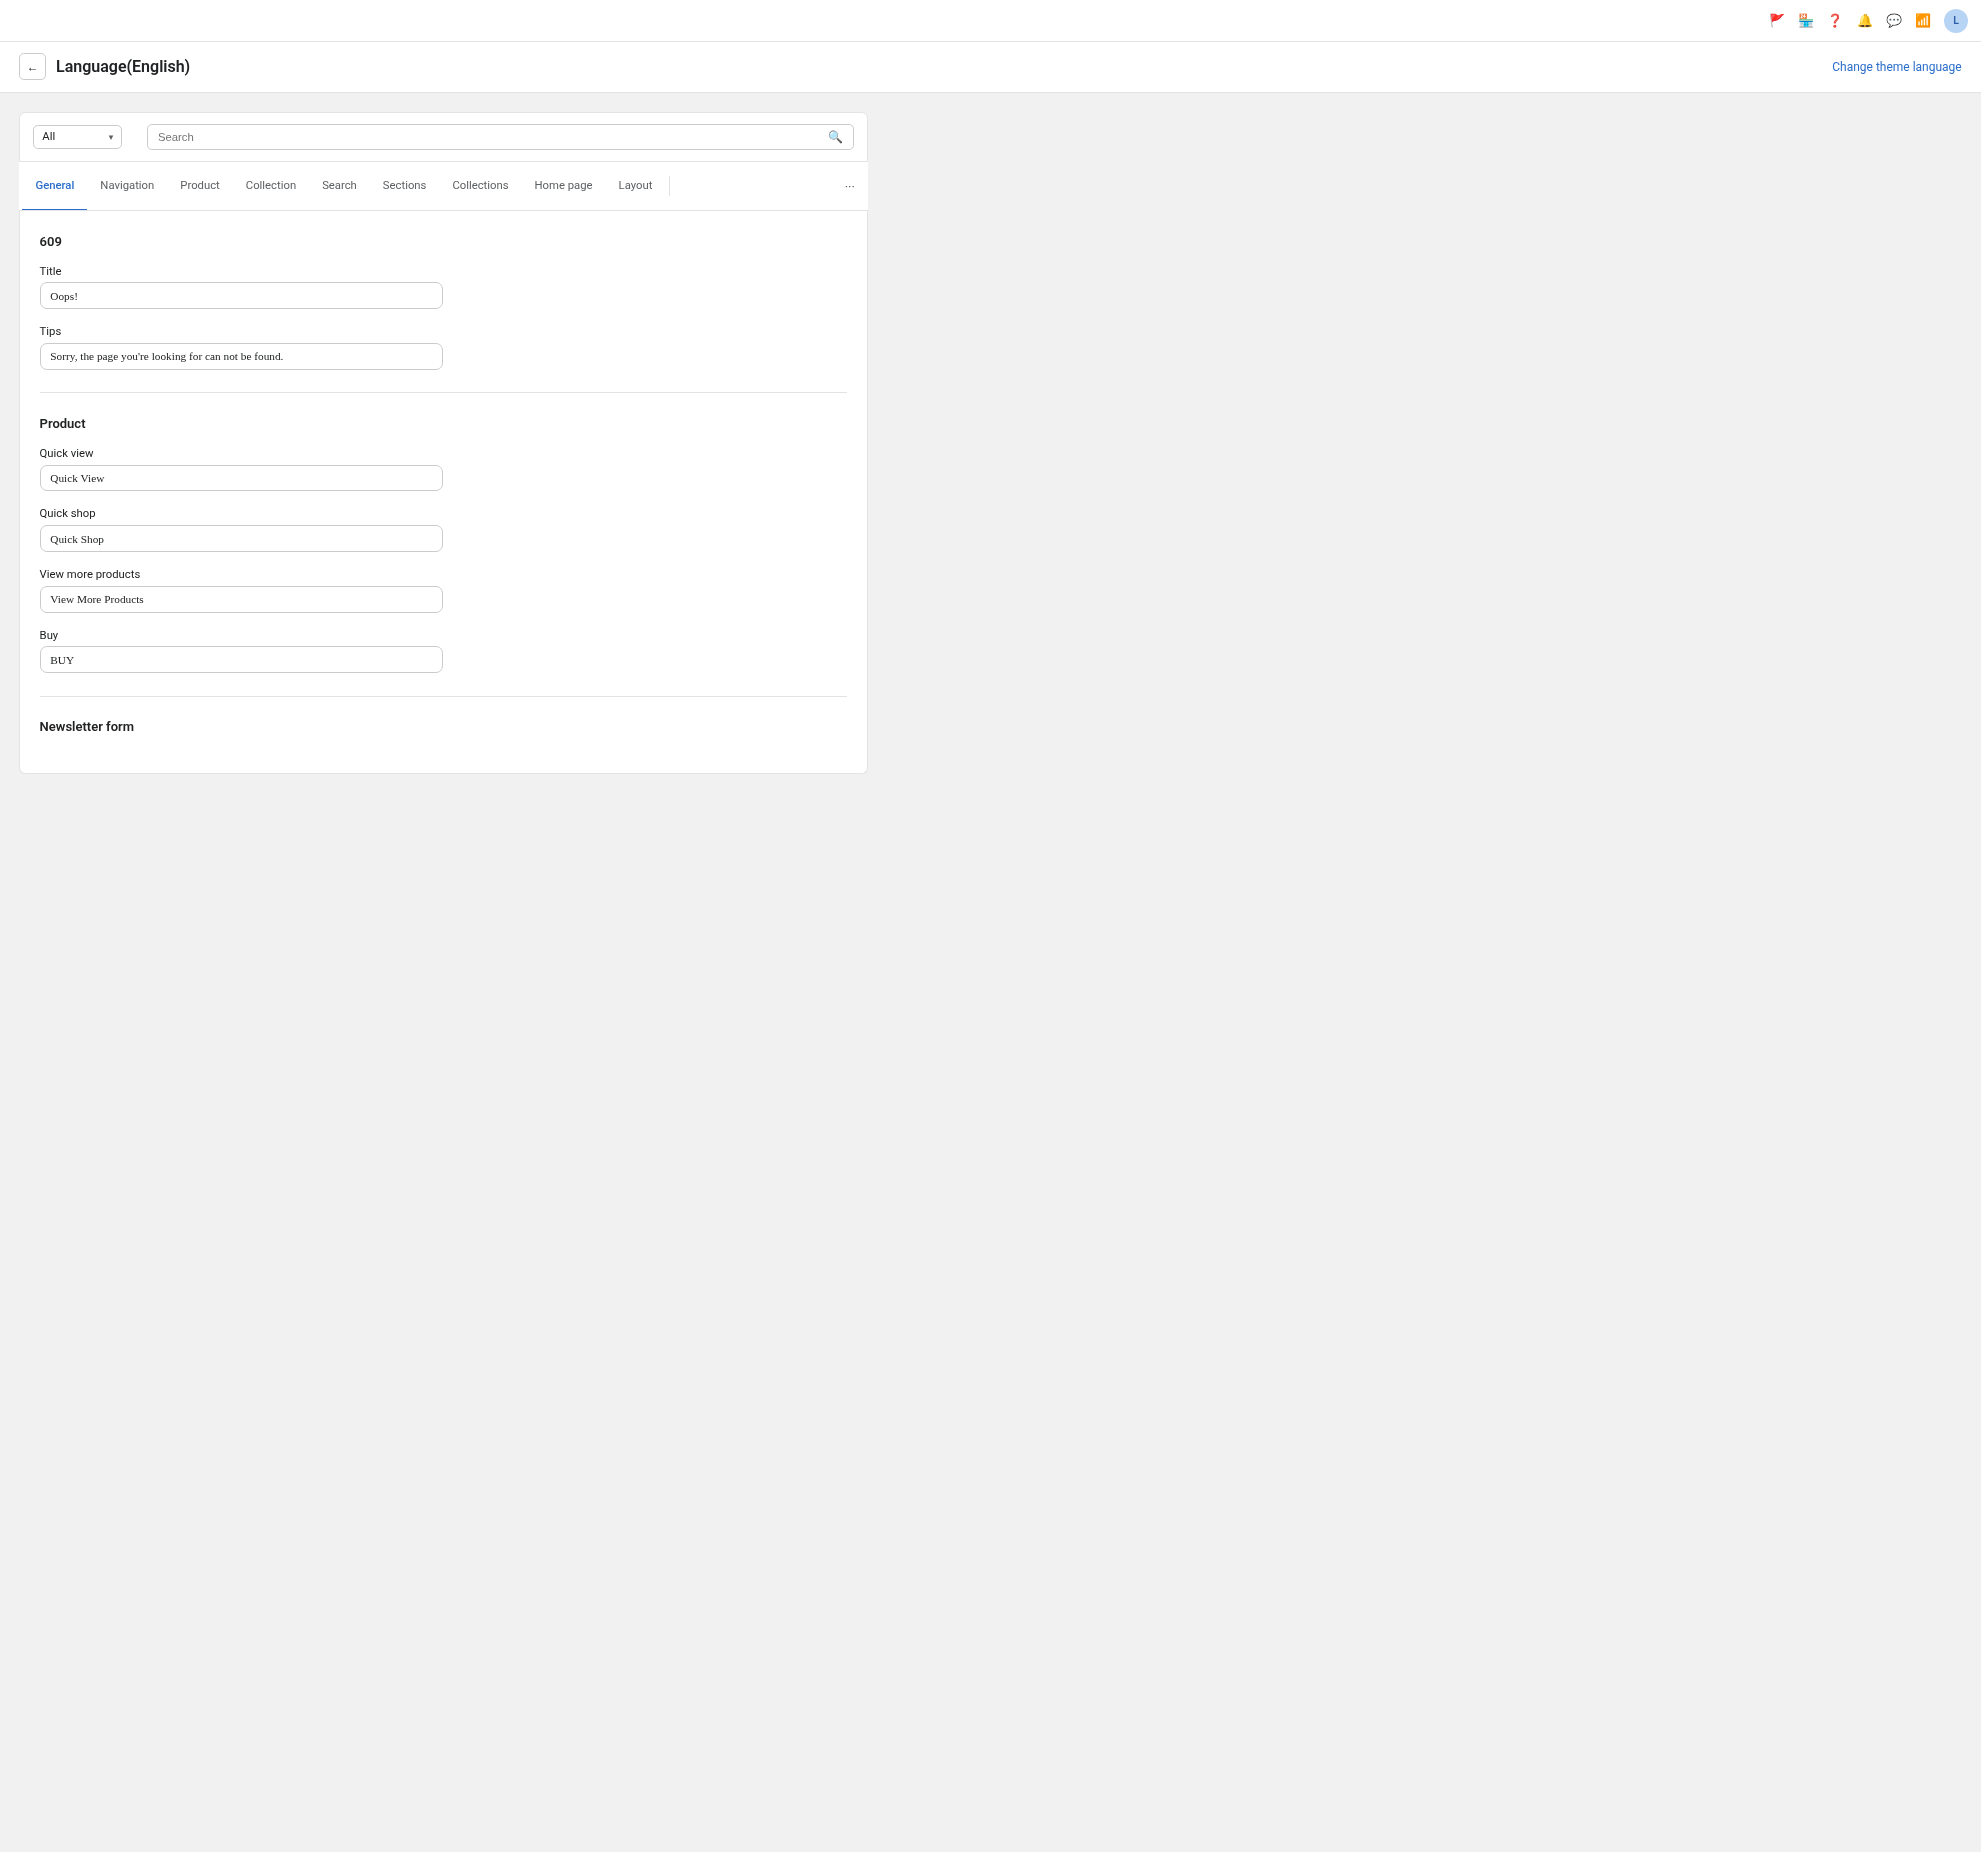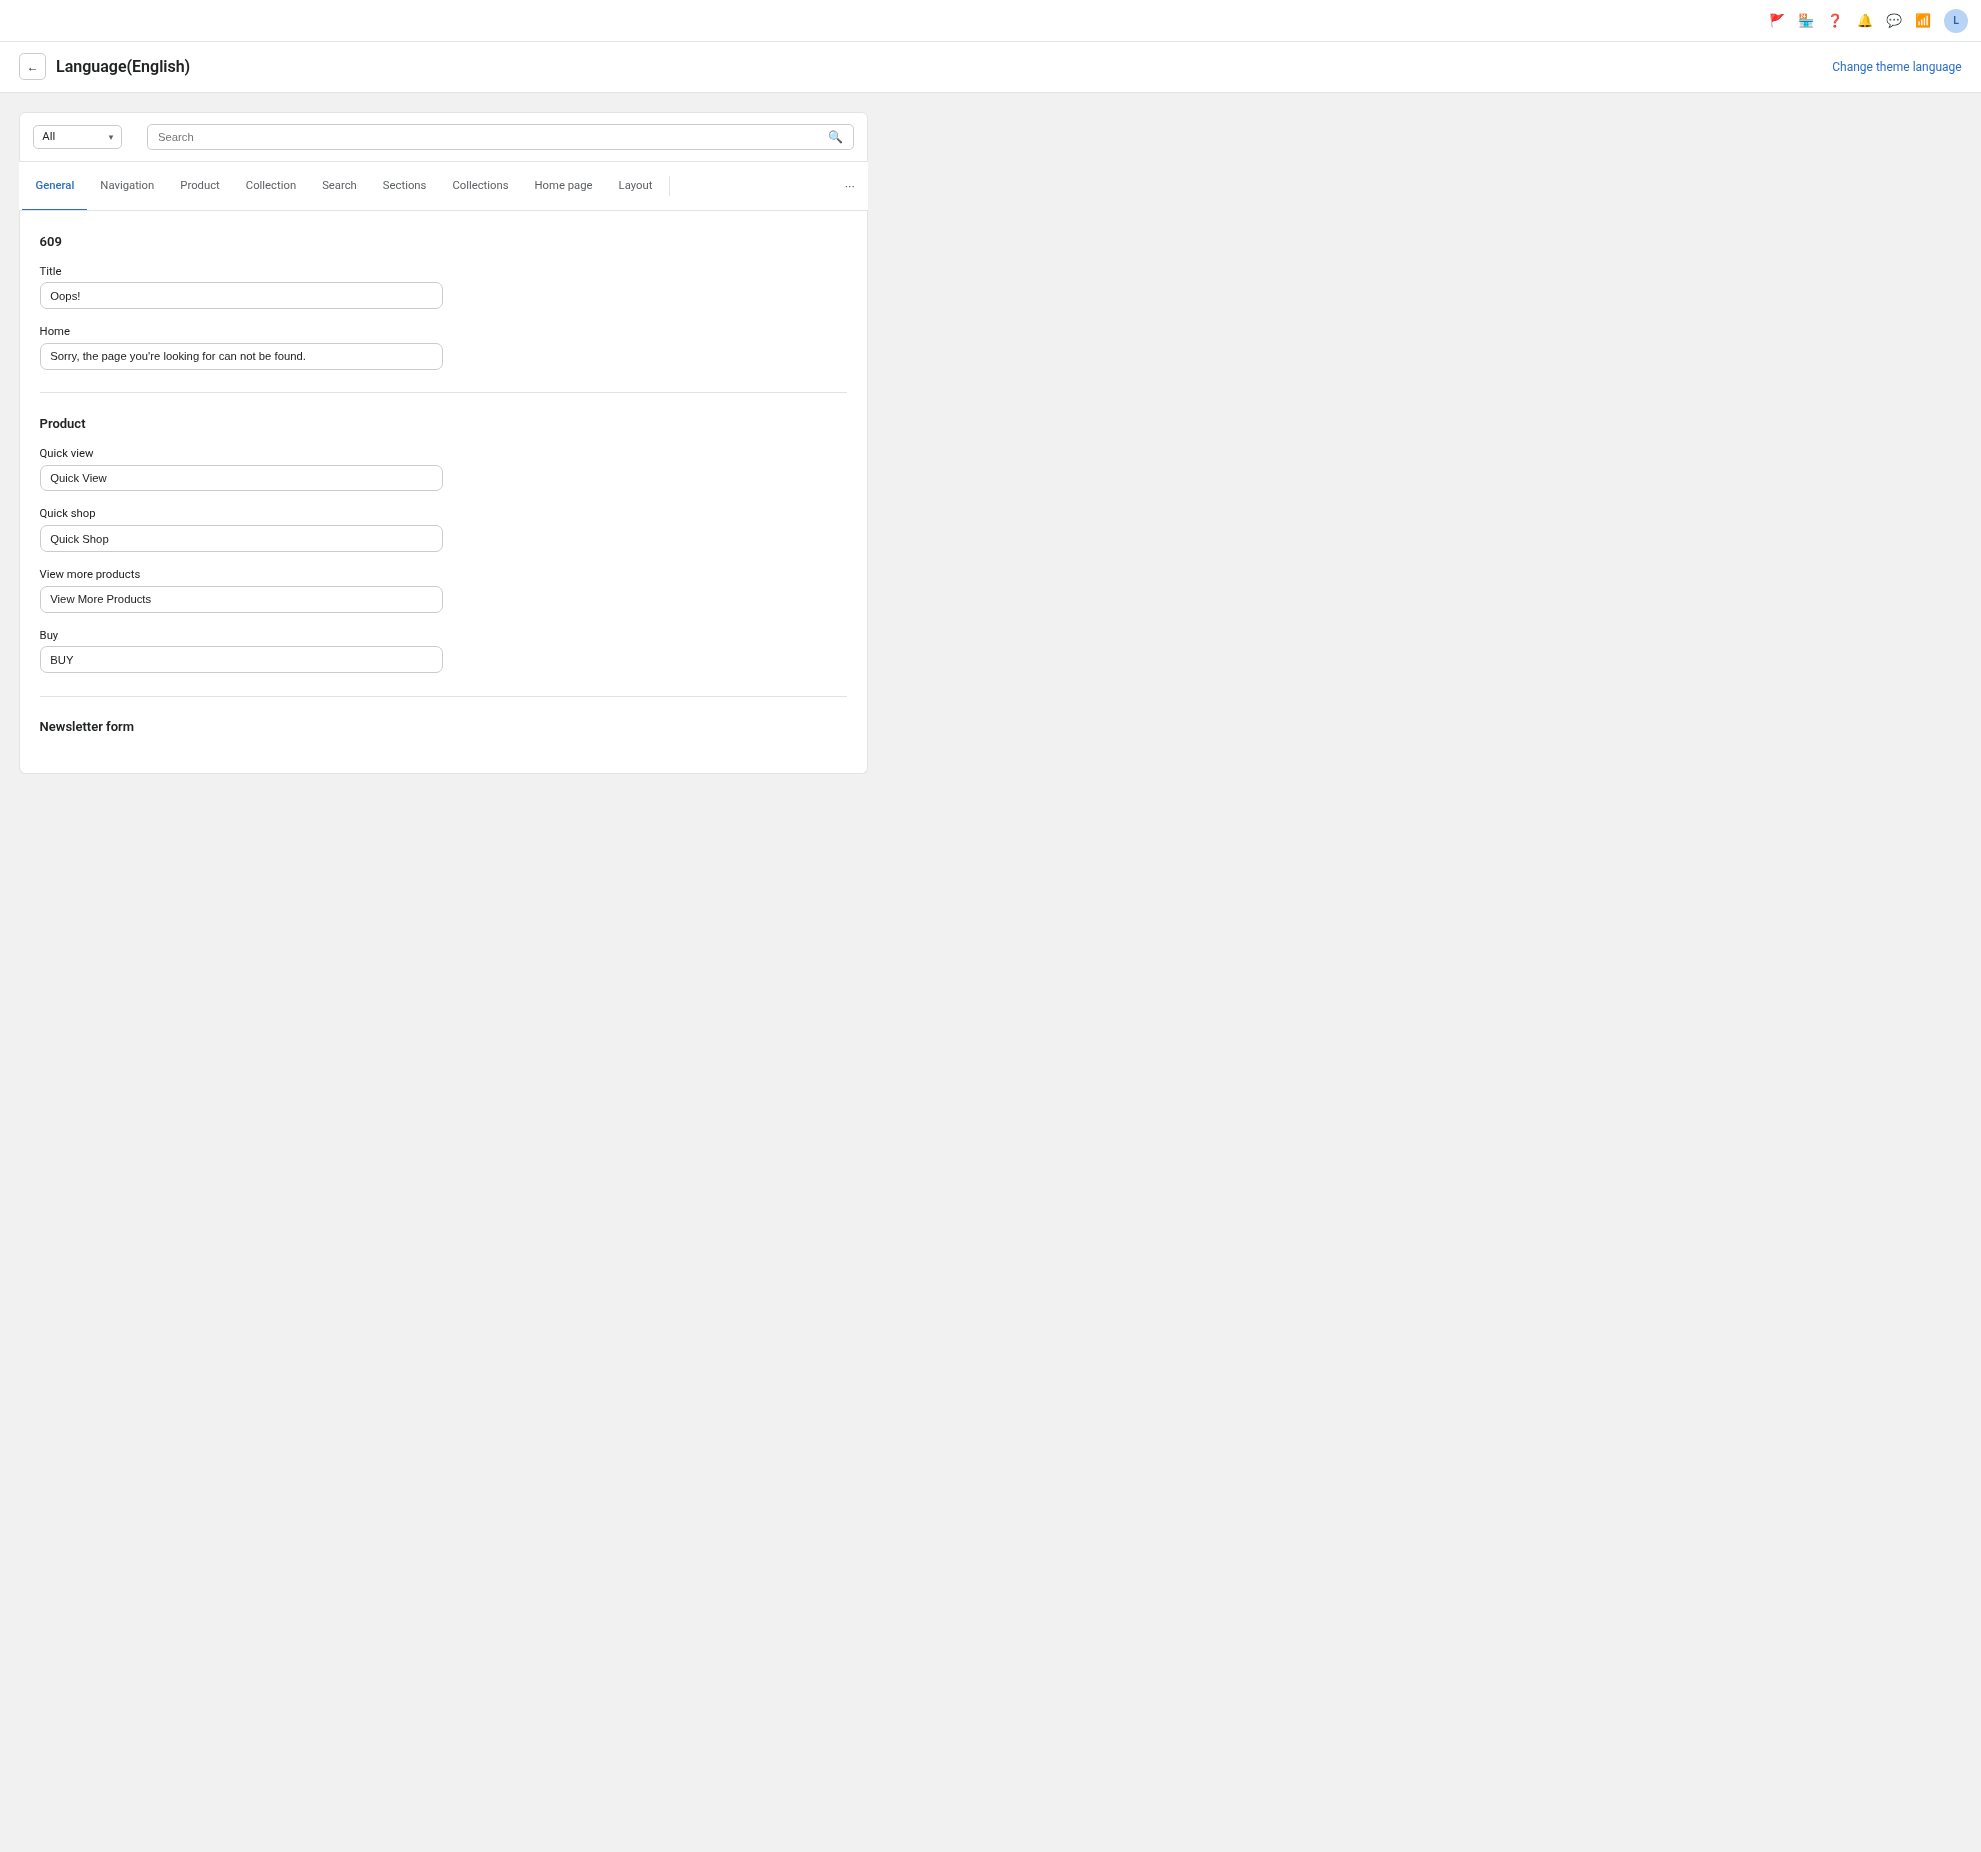--- a/index.html
+++ b/index.html
@@ -191,20 +191,21 @@
     .field-input {
       width: 100%;
       max-width: 403px;
       border: 0.8px solid #c9cccf;
       border-radius: 7px;
       padding: 6.4px 9.7px;
       font-size: 11.3px;
       color: #202223;
       outline: none;
       background: #fff;
+      font-family: Liberation Serif, serif;
     }
 
     .divider {
       height: 0.8px;
       background: #e1e3e5;
       margin: 22.6px 0;
     }
 
     
     .top-filter-wrapper {
@@ -270,21 +271,21 @@
   <div class="content-card">
 
     <div class="section-heading">609</div>
 
     <div class="field-group">
       <label class="field-label">Title</label>
       <input class="field-input" type="text" value="Oops!" style="">
     </div>
 
     <div class="field-group">
-      <label class="field-label">Home</label>
+      <label class="field-label">Tips</label>
       <input class="field-input" type="text" value="Sorry, the page you're looking for can not be found." style="">
     </div>
 
 
 
     <div class="divider"></div>
 
     <div class="section-heading">Product</div>
 
     <div class="field-group">

